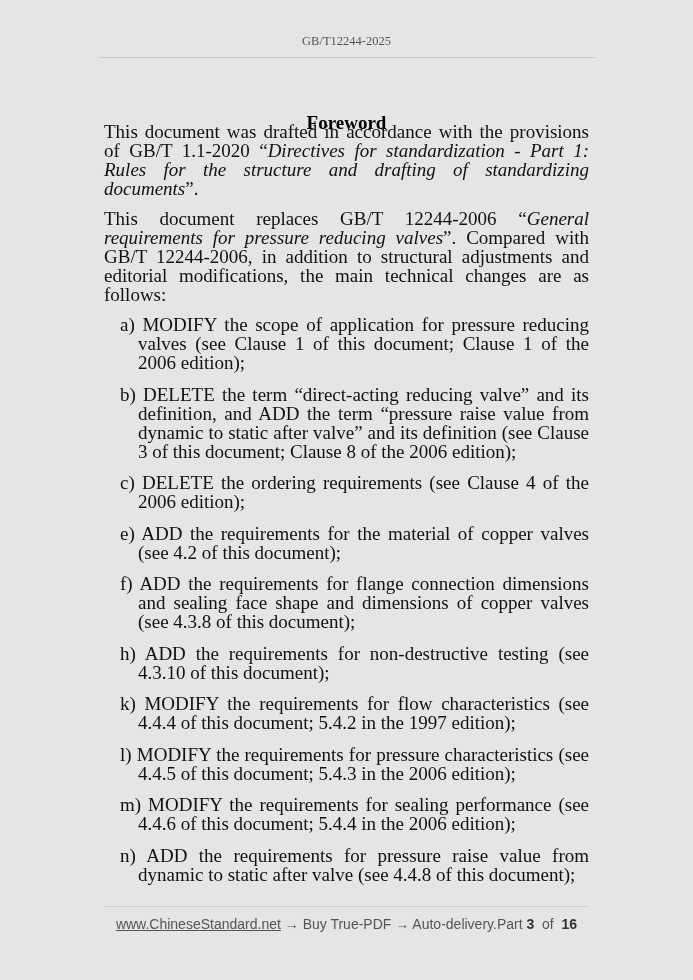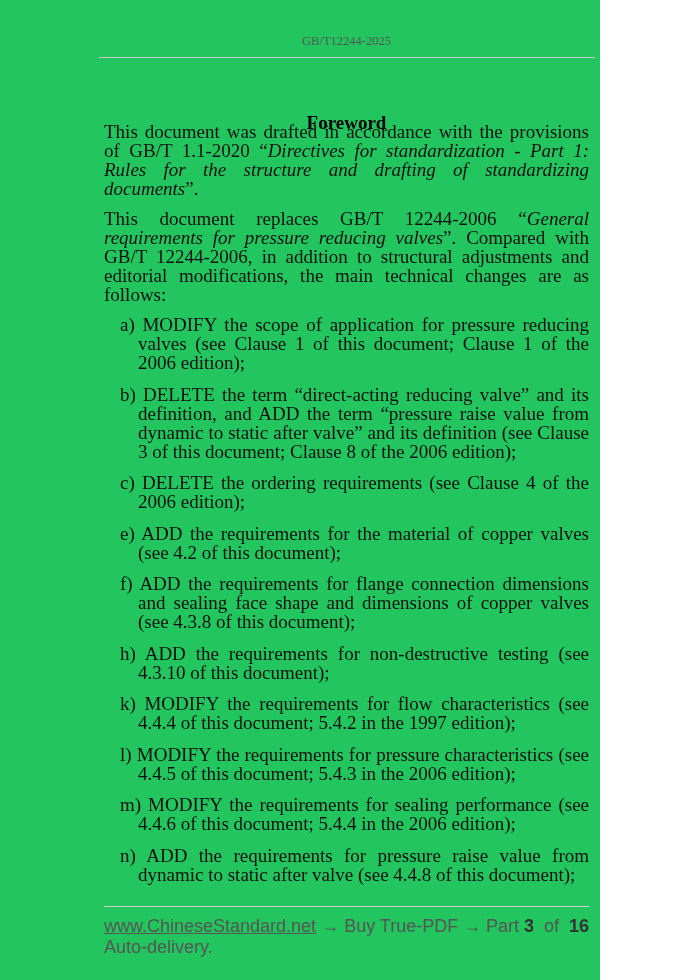--- a/index.html
+++ b/index.html
@@ -1,39 +1,39 @@
 <!DOCTYPE html>
 <html><head>
   <meta charset="utf-8">
   <style>
     html, body { margin: 0; padding: 0; background: #ffffff; }
     body { width: 693px; height: 980px; position: relative; overflow: hidden; }
-    .page { position: absolute; left: 0; top: 0; width: 600px; height: 980px; background: #22c55e; }
+    .page { position: absolute; left: 0; top: 0; width: 693px; height: 980px; background: #e5e5e5; }
     .hdr {
       position: absolute; left: 0; width: 693px; top: 34px; text-align: center;
       font-family: "Liberation Serif", serif; font-size: 12.5px; color: #555;
     }
     .hdr-rule { position: absolute; left: 99px; width: 350px; top: 57px; height: 1px; background: #c8c8c8; width: 496px; }
     .title {
       position: absolute; left: 0; width: 693px; top: 80px; text-align: center;
       font-family: "Liberation Serif", serif; font-weight: bold; font-size: 19px; color: #000; margin-top: 32px;
     }
     .body {
       position: absolute; left: 104px; width: 485px; top: 122px;
       font-family: "Liberation Serif", serif; font-size: 19px; line-height: 19px; color: #111;
     }
     .para { text-align: justify; margin: 0 0 11px 0; }
     .para i { font-style: italic; }
     .item { position: relative; padding-left: 34px; text-indent: -18px; margin: 0 0 12.5px 0; text-align: justify; }
     .item .lbl { }
     .foot-rule { position: absolute; left: 104px; width: 485px; top: 906px; height: 1px; background: #cfcfcf; }
     .foot {
       position: absolute; left: 104px; width: 485px; top: 916px;
-      font-family: "Liberation Sans", sans-serif; font-size: 18px; color: #555;
-      display: flex; justify-content: flex-start;
+      font-family: "Liberation Sans", sans-serif; font-size: 14px; color: #555;
+      display: flex; justify-content: center;
     }
     .foot a { color: #555; text-decoration: underline; }
     .foot .pg b { color: #333; }
   </style>
 </head>
 <body>
 
 <div class="page">
   <div class="hdr">GB/T12244-2025</div>
   <div class="hdr-rule"></div>

